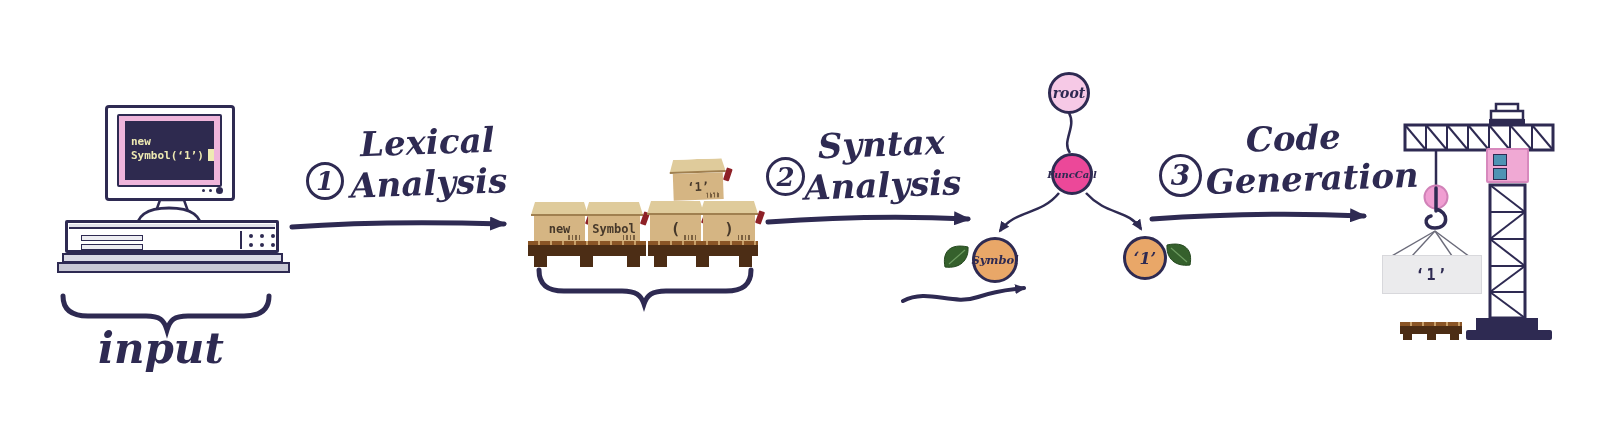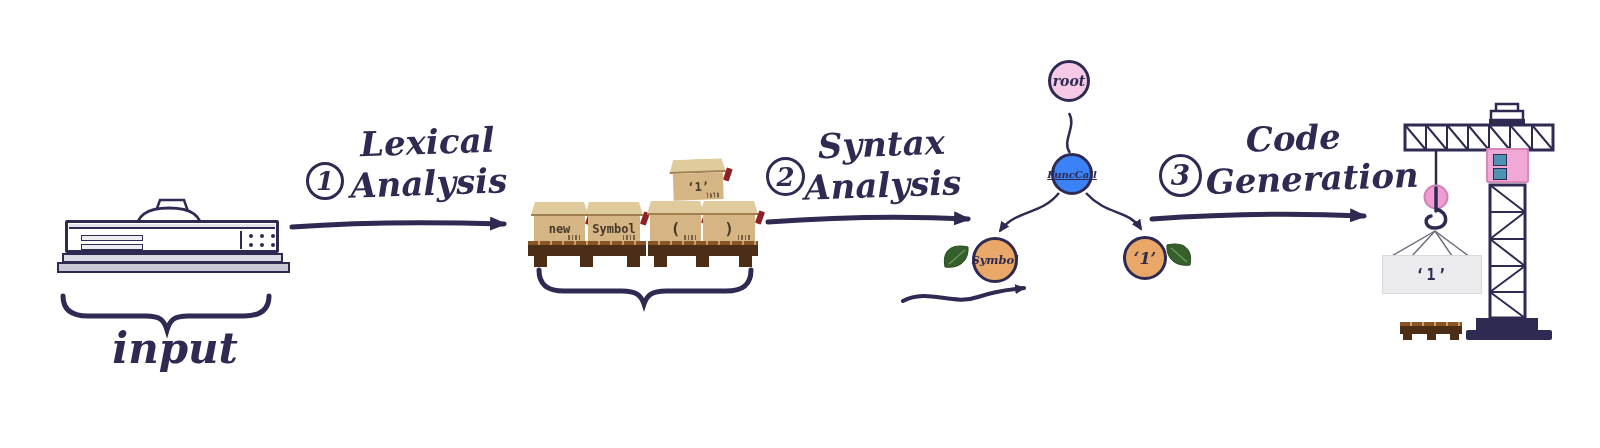--- a/index.html
+++ b/index.html
@@ -35,21 +35,21 @@
   .case-divider { position:absolute; left:172px; top:8px; bottom:1px; width:0;
                   border-left:2px solid #2e2a52; }
   .case-dots { position:absolute; left:181px; top:11px; display:grid;
                grid-template-columns:repeat(3,4px); grid-template-rows:repeat(2,4px);
                column-gap:7px; row-gap:5px; }
   .case-dots i { width:4px; height:4px; background:#2e2a52; border-radius:50%; }
   .plinth1 { left:62px; top:253px; width:221px; height:10px; background:#dadae4;
              border:2.5px solid #2e2a52; z-index:2; }
   .plinth2 { left:57px; top:262px; width:233px; height:11px; background:#c8c8d4;
              border:2.5px solid #2e2a52; z-index:2; }
-  .input-label { left:98px; top:324px; width:140px; text-align:right; font-size:42px; z-index:2; }
+  .input-label { left:98px; top:324px; width:140px; text-align:left; font-size:42px; z-index:2; }
 
   
   .badge { border:3.5px solid #2e2a52; border-radius:50%; display:flex;
            align-items:center; justify-content:center; z-index:2;
            font-family:"DejaVu Serif","Liberation Serif",serif; font-style:italic;
            font-weight:bold; color:#2e2a52; background:#fff; }
   .step-title { text-align:center; font-size:34px; line-height:41px;
                 transform:rotate(-2deg); z-index:2; }
 
   
@@ -178,20 +178,33 @@
     <circle cx="1436" cy="197" r="11.5" fill="#f09ed2" stroke="#d182b8" stroke-width="2"></circle>
     <path d="M1436 188 L1436 211 M1436 209 C1449 212 1449 228 1435 228 C1425 228 1423 218 1431 216" fill="none" stroke="#2e2a52" stroke-width="3.5" stroke-linecap="round"></path>
     <g stroke="#6b6b7a" stroke-width="1.4">
       <line x1="1435" y1="231" x2="1390" y2="257"></line>
         <line x1="1435" y1="231" x2="1412" y2="256"></line>
       <line x1="1435" y1="231" x2="1452" y2="256"></line>
         <line x1="1435" y1="231" x2="1470" y2="257"></line>
     </g>
   </svg>
 
+  <div class="abs monitor">
+    <div class="bezel">
+      <div class="screen mono">
+        <div class="code"><span>new</span>
+<span>Symbol(‘1’)</span><span class="cursor"></span></div>
+      </div>
+    </div>
+    <div class="mon-dots">
+        <i></i>
+        <i></i>
+        <i class="big"></i>
+      </div>
+  </div>
 
   <div class="abs case">
     <div class="case-strip"></div>
     <div class="slot" style="top:12px;"></div>
     <div class="slot" style="top:21px;"></div>
     <div class="case-divider"></div>
     <div class="case-dots">
         <i></i>
         <i></i>
         <i></i>
@@ -268,24 +281,24 @@
   </div>
 
   <div class="abs badge" style="left:766px; top:157px; width:39px; height:39px; font-size:26px;">
     <span>2</span>
   </div>
   <div class="abs step-title hand" style="left:802px; top:124px; width:160px;">
     <div>Syntax</div>
     <div>Analysis</div>
   </div>
 
-  <div class="node" style="left:1048px; top:60px; width:42px; height:42px; background:#f6c9e6; font-size:14px;">
+  <div class="node" style="left:1048px; top:72px; width:42px; height:42px; background:#f6c9e6; font-size:14px;">
     <span>root</span>
   </div>
-  <div class="node" style="left:1051px; top:153px; width:42px; height:42px; background:#3b82f6; font-size:10px;text-decoration:underline;">
+  <div class="node" style="left:1051px; top:153px; width:42px; height:42px; background:#ec4899; font-size:10px;">
     <span>FuncCall</span>
   </div>
   <div class="node" style="left:972px; top:237px; width:46px; height:46px; background:#e9a768; font-size:11.5px;">
     <span>Symbol</span>
   </div>
   <div class="node" style="left:1123px; top:236px; width:44px; height:44px; background:#e9a768; font-size:16px;">
     <span>‘1’</span>
   </div>
 
   <div class="abs badge" style="left:1159px; top:154px; width:43px; height:43px; font-size:28px;">

